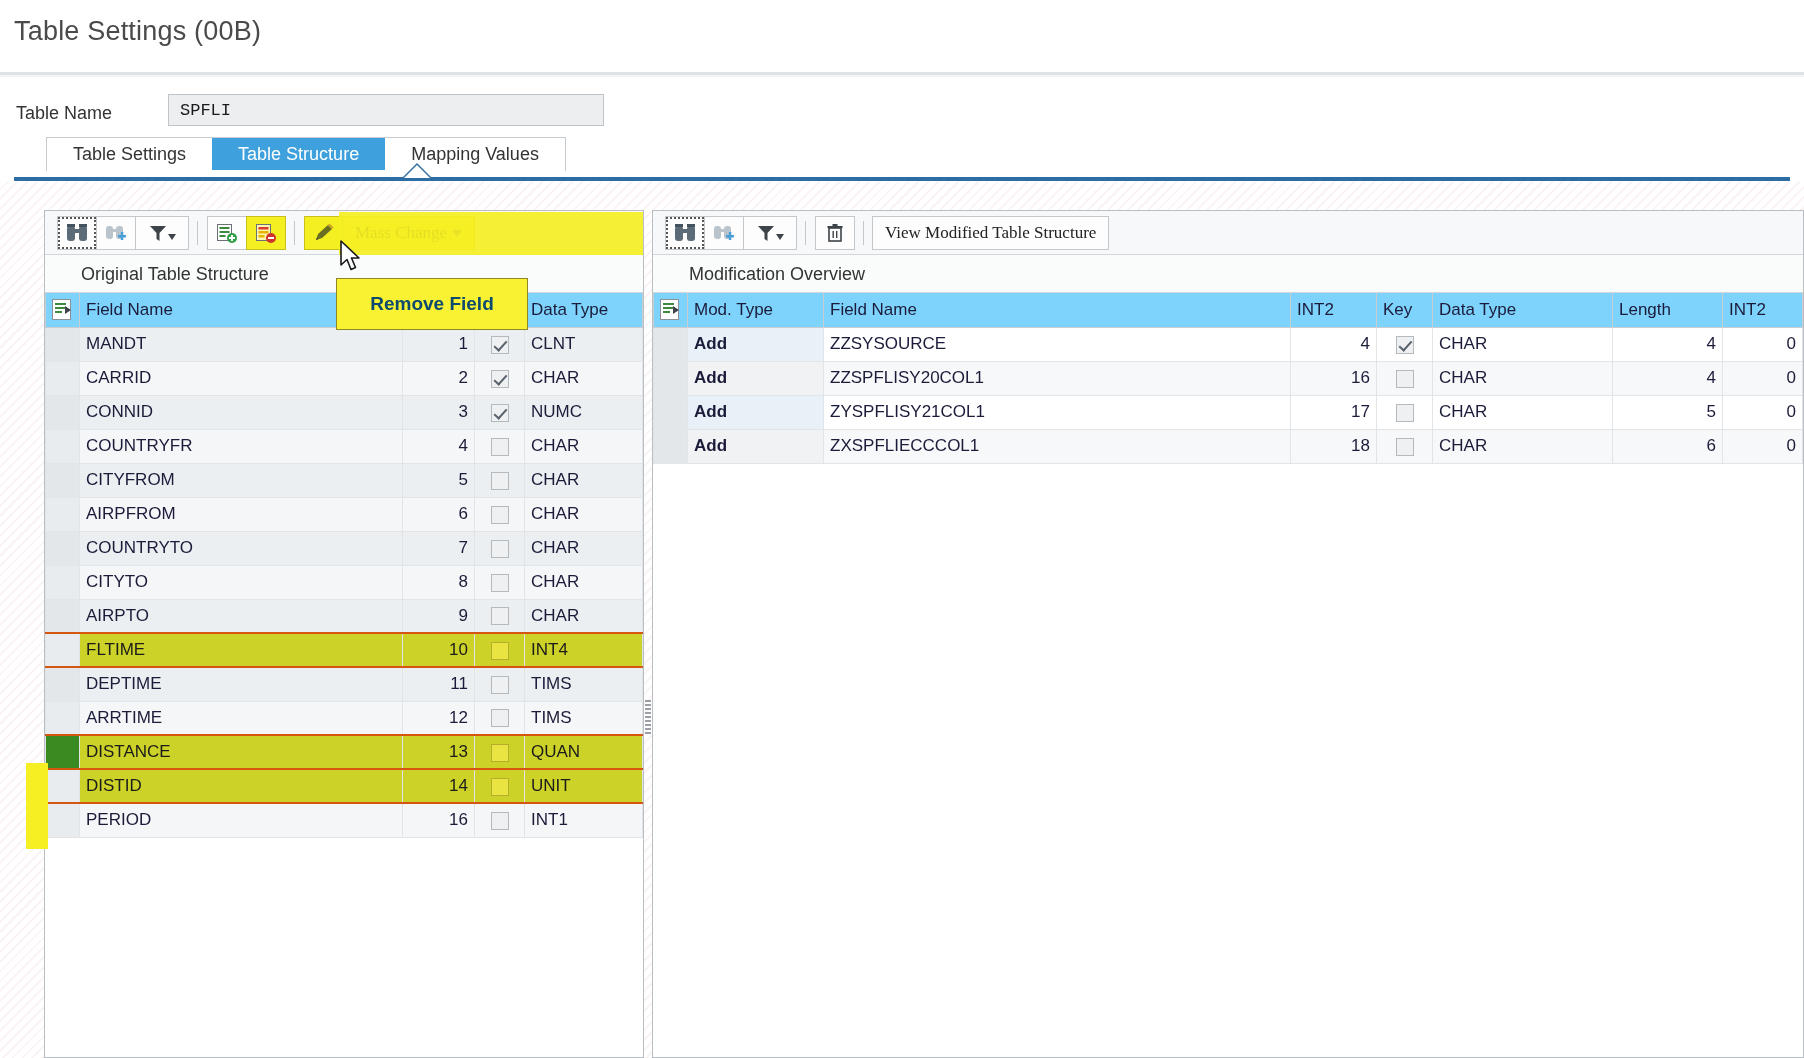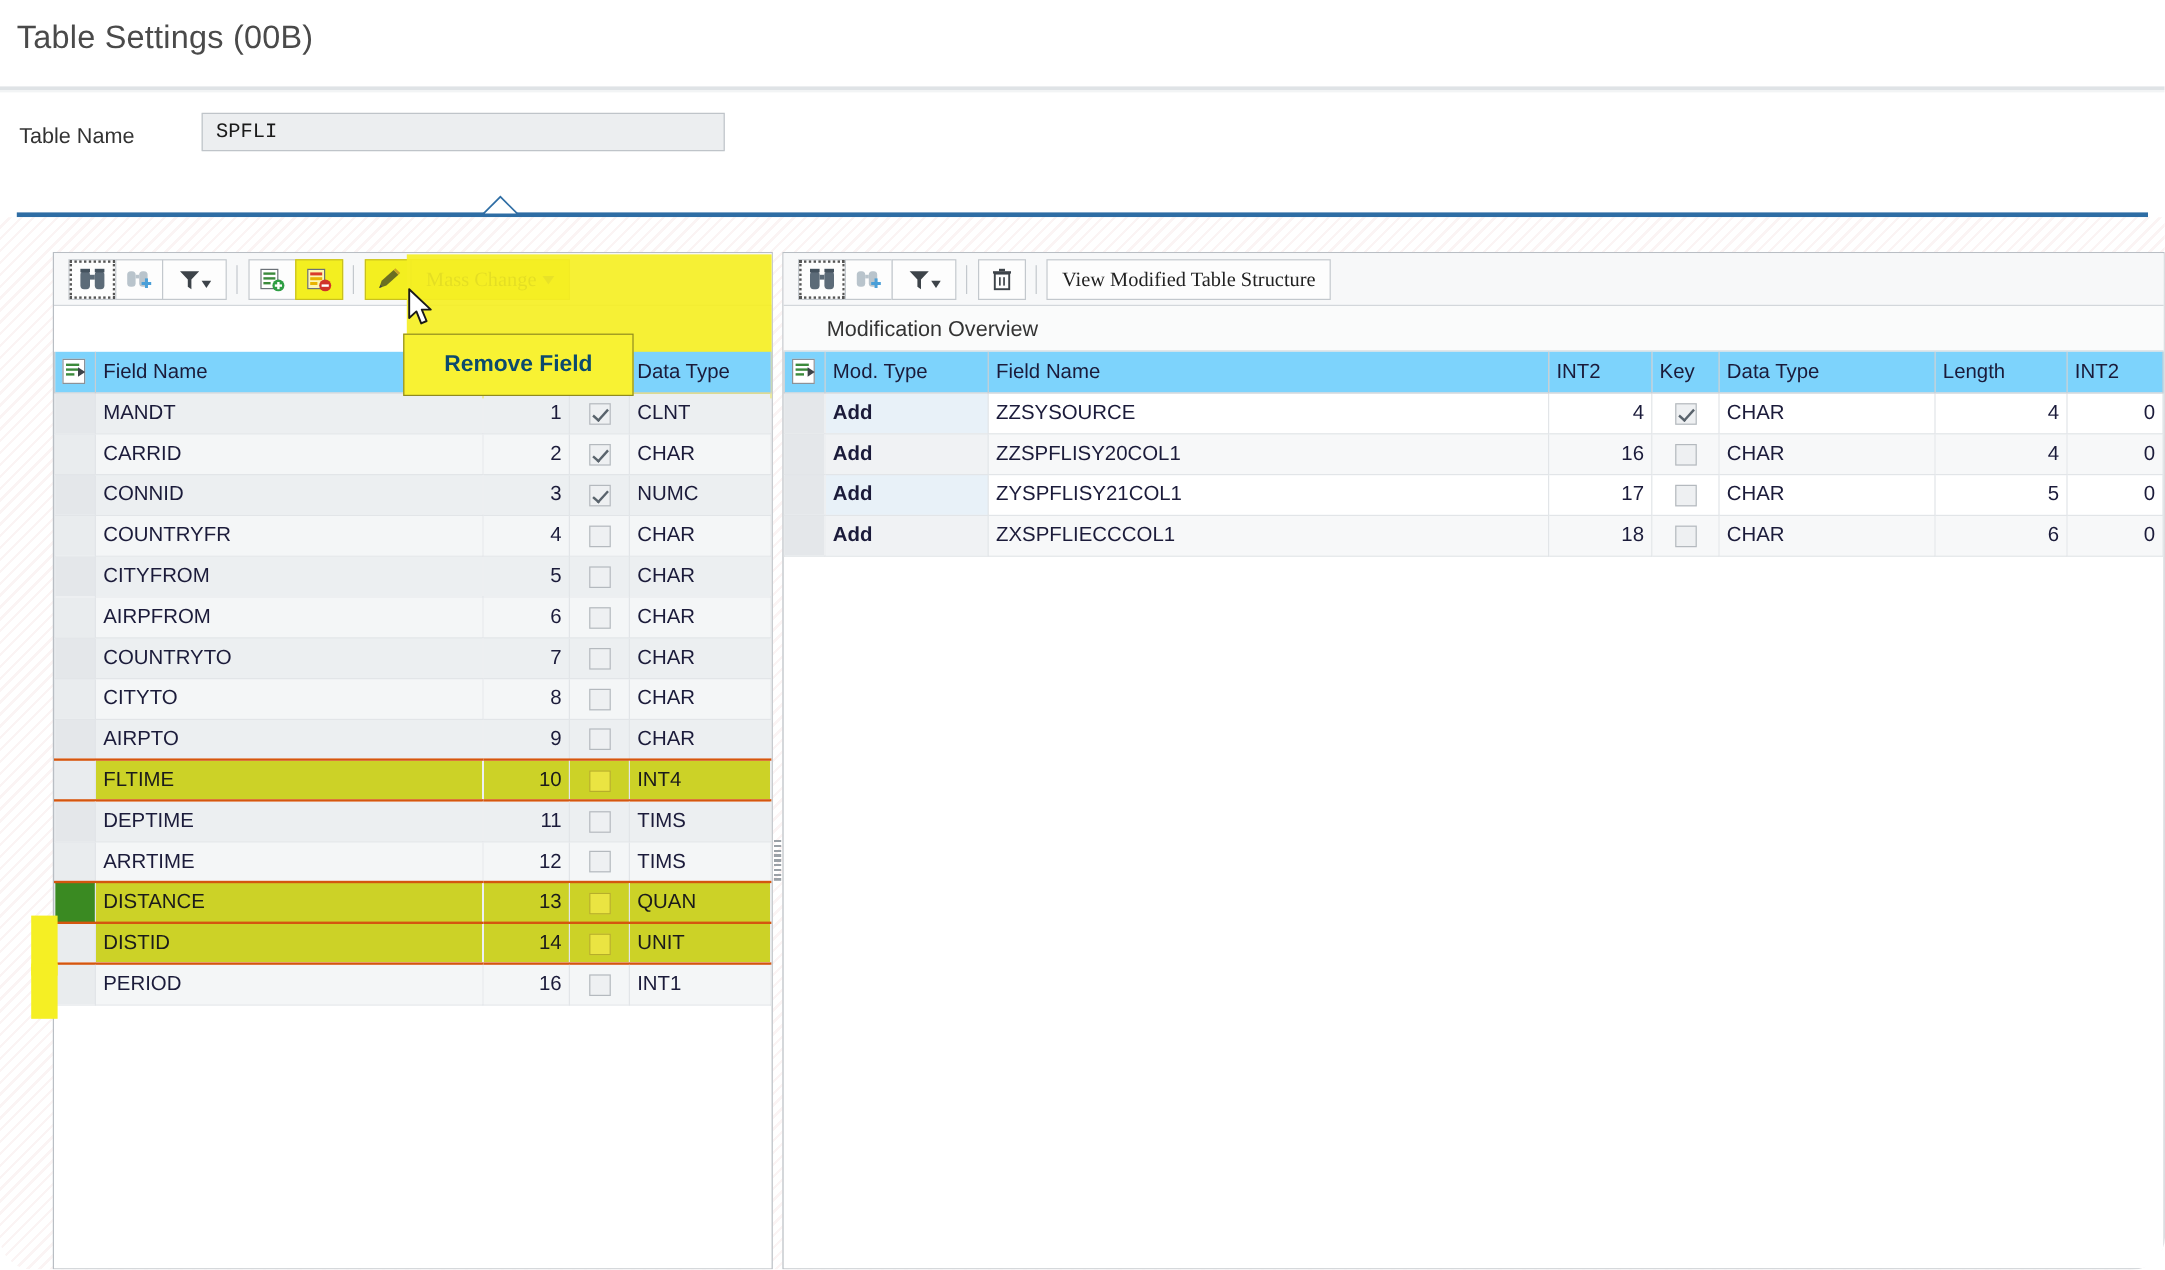--- a/index.html
+++ b/index.html
@@ -5,21 +5,20 @@
   html, body {
     margin: 0; padding: 0;
     background: #ffffff;
     font-family: "Liberation Sans", sans-serif;
   }
   #screen {
     position: relative;
     width: 1804px; height: 1058px;
     overflow: hidden;
     background: #ffffff;
-    border-radius: 27px;
   }
   
   .page-title {
     position: absolute;
     left: 14px; top: 16px;
     font-size: 27px;
     color: #4a4a4a;
     font-weight: 400;
     letter-spacing: .2px;
   }
@@ -330,20 +329,25 @@
 <div id="screen">
 
   <div class="page-title">Table Settings (00B)</div>
   <div class="title-rule"></div>
   <div class="title-rule-2"></div>
 
   <div class="tname-label">Table Name</div>
   <div class="tname-box"></div>
   <div class="tname-value">SPFLI</div>
 
+  <div class="tabstrip">
+    <div class="tab">Table Settings</div>
+    <div class="tab active">Table Structure</div>
+    <div class="tab">Mapping Values</div>
+  </div>
   <div class="tab-underline"></div>
   <div class="tab-arrow-outline"></div>
   <div class="tab-arrow"></div>
 
   <div class="hatch"></div>
 
   <div class="panel" id="panel-left">
 
     <div class="toolbar">
       <div class="tbtn focused">
@@ -400,20 +404,21 @@
           <polygon points="15,2 19,6 20.5,4.5 16.5,0.5" fill="#c9a227"></polygon>
         </svg>
       </div>
       <div class="tlabel hl">
         <span>Mass Change</span><span class="caret"></span>
       </div>
     </div>
 
     <div class="yellow-mask" style="left:294px; top:1px; width:304px; height:120px;"></div>
 
+    <div class="panel-caption">Original Table Structure</div>
 
     <div class="grid">
       <table class="g" id="grid-left">
         <colgroup>
           <col class="selcol" style="width:34px">
           <col style="width:auto">
           <col style="width:72px">
           <col style="width:50px">
           <col style="width:118px">
         </colgroup>

